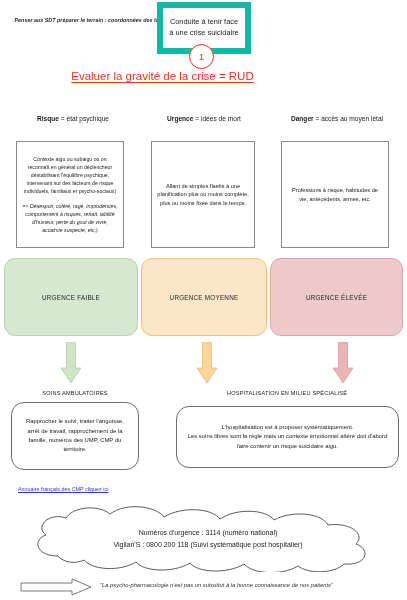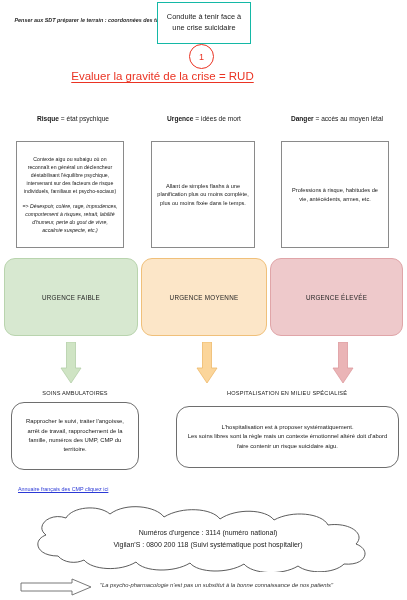--- a/index.html
+++ b/index.html
@@ -24,21 +24,21 @@
     font-style: italic;
     font-weight: bold;
     line-height: 1.5;
     text-align: center;
     color: #2b2b2b;
   }
 
   
   #title-box {
     left: 157px; top: 2px; width: 94px; height: 37px;
-    border: 1px solid #14b8a6;
+    border: 6px solid #14b8a6;
     background: #ffffff;
     box-sizing: border-box;
     display: flex;
     align-items: center;
     justify-content: center;
     padding: 20px 4px;
   }
   #title-box .txt {
     font-size: 7.4px;
     line-height: 1.45;

